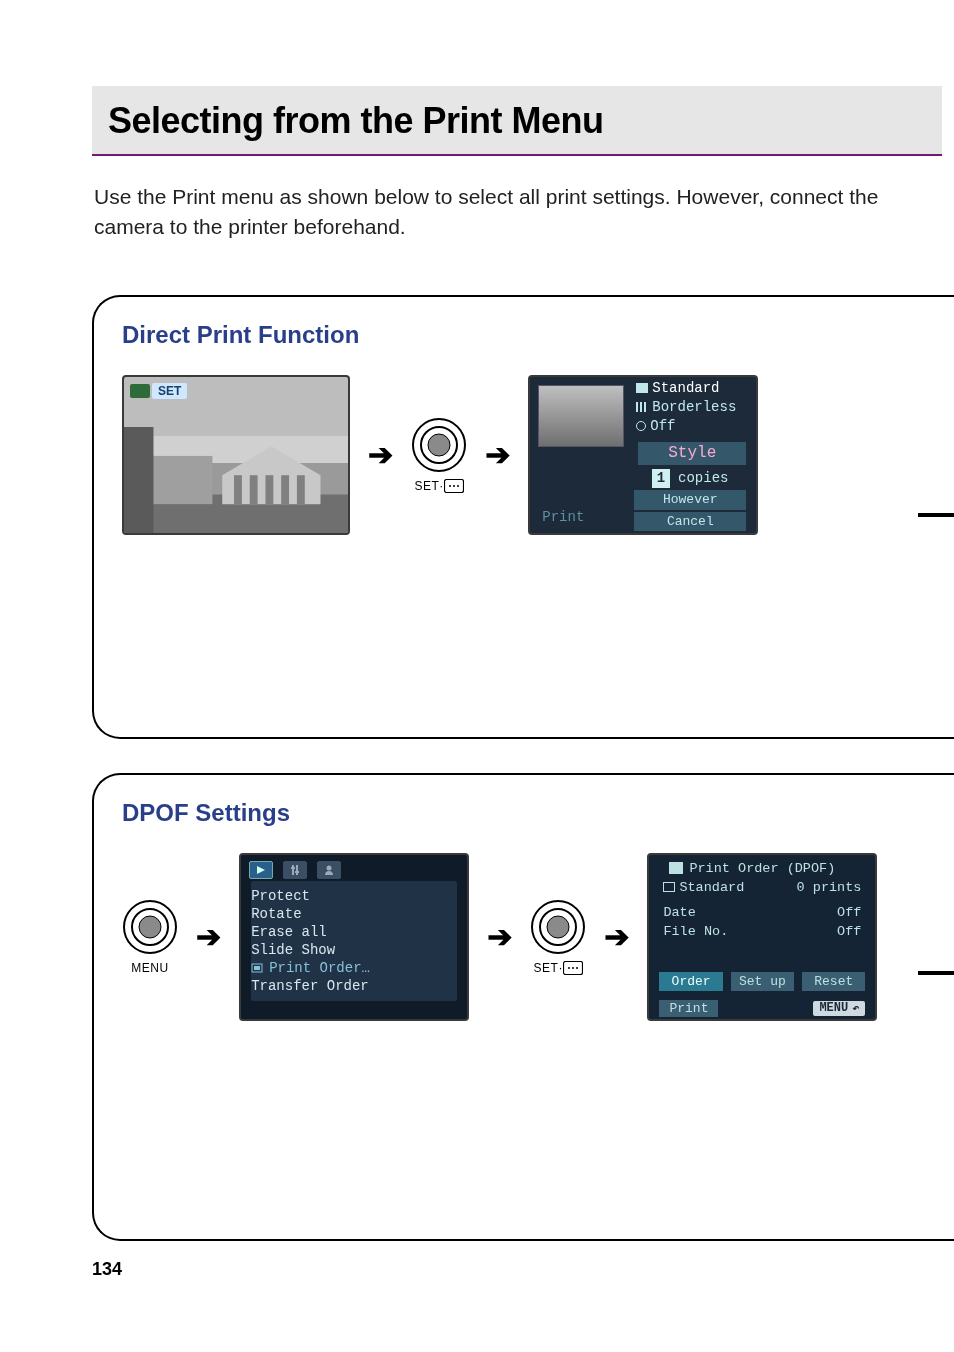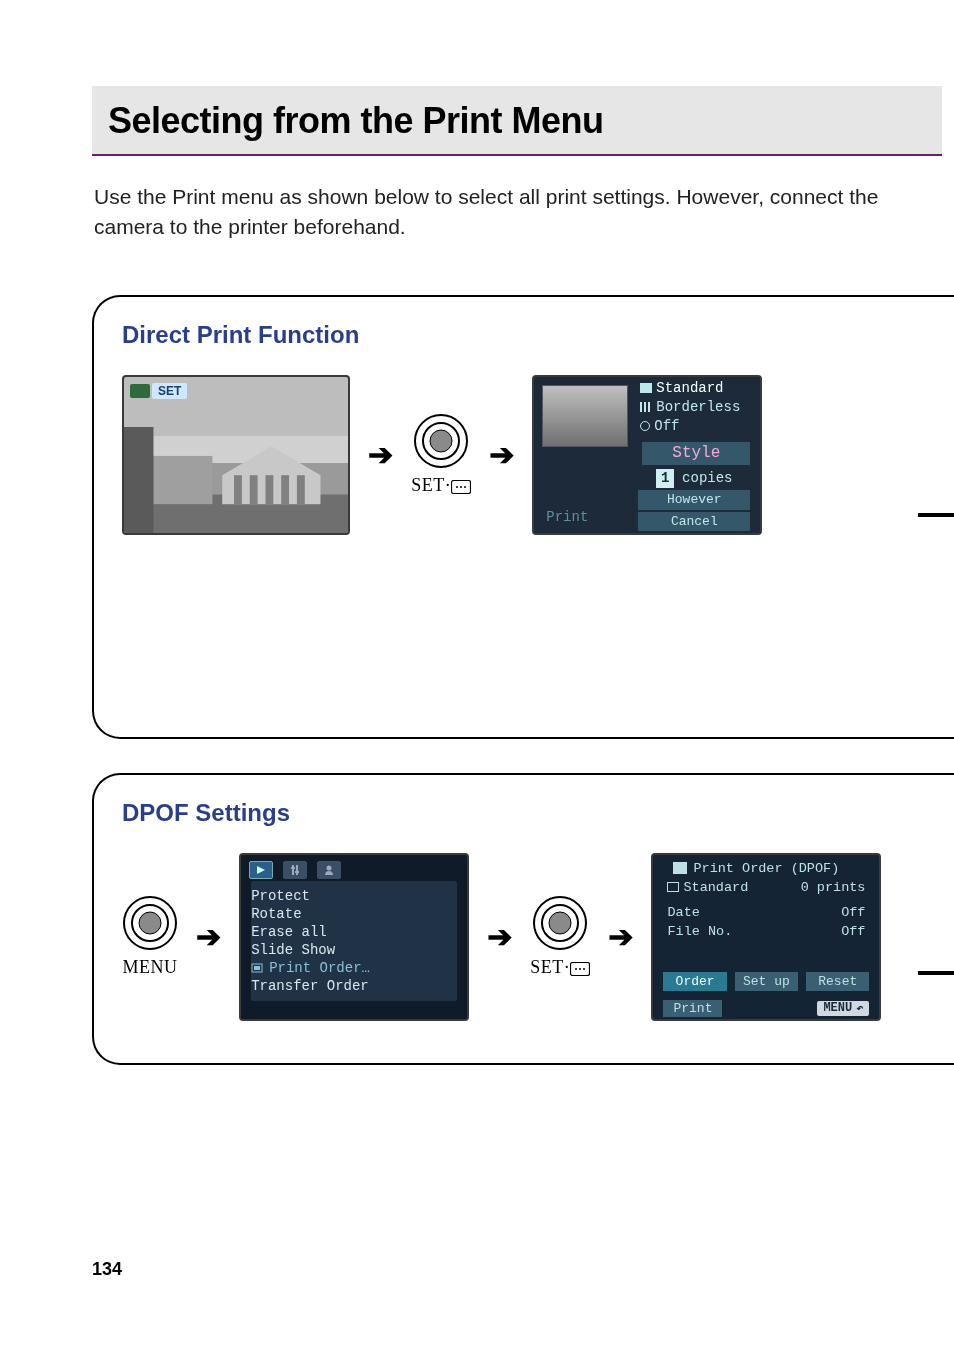--- a/index.html
+++ b/index.html
@@ -6,21 +6,21 @@
   html, body { width: 954px; height: 1352px; background: #fff; font-family: Arial, Helvetica, sans-serif; color: #000; }
   .page { width: 954px; height: 1352px; position: relative; padding: 86px 0 0 92px; }
   .title-band { background: #e6e6e6; border-bottom: 2px solid #701a75; margin-right: 12px; padding: 14px 0 12px 16px; }
   .title-band h1 { font-size: 36px; font-weight: 900; letter-spacing: -0.5px; }
   .intro { font-size: 21px; line-height: 1.45; margin: 26px 0 0 2px; max-width: 800px; font-weight: 400; color: #222; }
   .panel { position: relative; border: 2px solid #000; border-top-left-radius: 28px; border-bottom-left-radius: 28px; border-right: none; margin-top: 52px; padding: 24px 0 48px 28px; overflow: hidden; }
   .panel-title { color: #2a3f8a; font-size: 24px; font-weight: 700; margin-bottom: 26px; }
   .flow { display: flex; align-items: center; gap: 10px; }
   .arrow { font-size: 30px; font-weight: 900; color: #000; padding: 0 8px; }
   .btn-col { display: flex; flex-direction: column; align-items: center; gap: 6px; }
-  .btn-label { font-size: 18px; font-family: Liberation Serif, serif; letter-spacing: 0.5px; }
+  .btn-label { font-size: 12px; font-family: Liberation Sans, sans-serif; letter-spacing: 0.5px; }
   .ring-btn { width: 56px; height: 56px; }
   .end-line { position: absolute; right: 0; width: 36px; height: 4px; background: #000; }
 
   
   .lcd { border: 2px solid #3a3a3a; border-radius: 4px; background: #222; overflow: hidden; }
   .lcd-photo { width: 228px; height: 160px; position: relative; background: linear-gradient(#bdbdbd 0 38%, #d0d0d0 38% 55%, #9a9a9a 55% 100%); }
   .set-badge { position: absolute; top: 6px; left: 6px; display: flex; align-items: center; gap: 2px; }
   .set-badge .ico { width: 20px; height: 14px; background: #2e6b3a; border-radius: 2px; display:inline-block; }
   .set-badge .txt { background: #cfe7ff; color: #17406b; font-size: 12px; padding: 1px 6px; border-radius: 2px; font-weight: 700; }
   .bldg { position: absolute; bottom: 0; left: 0; right: 0; height: 68%; }
@@ -142,21 +142,21 @@
             </div>
           <div class="trim">However</div>
           <div class="cancel">Cancel</div>
         </div>
         <div class="print-btn">Print</div>
       </div>
     </div>
     <div class="end-line" style="top:216px;"></div>
   </div>
 
-  <div class="panel" style="height:292px; margin-top:34px;">
+  <div class="panel" style="height:468px; margin-top:34px;">
     <div class="panel-title">DPOF Settings</div>
 
     <div class="flow" style="margin-top:24px;">
       <div class="btn-col">
         <svg class="ring-btn" viewBox="0 0 56 56">
           <circle cx="28" cy="28" r="26" fill="none" stroke="#000" stroke-width="2"></circle>
           <circle cx="28" cy="28" r="18" fill="none" stroke="#000" stroke-width="2"></circle>
           <circle cx="28" cy="28" r="11" fill="#8a8a8a" stroke="#000" stroke-width="1"></circle>
         </svg>
         <span class="btn-label">MENU</span>

